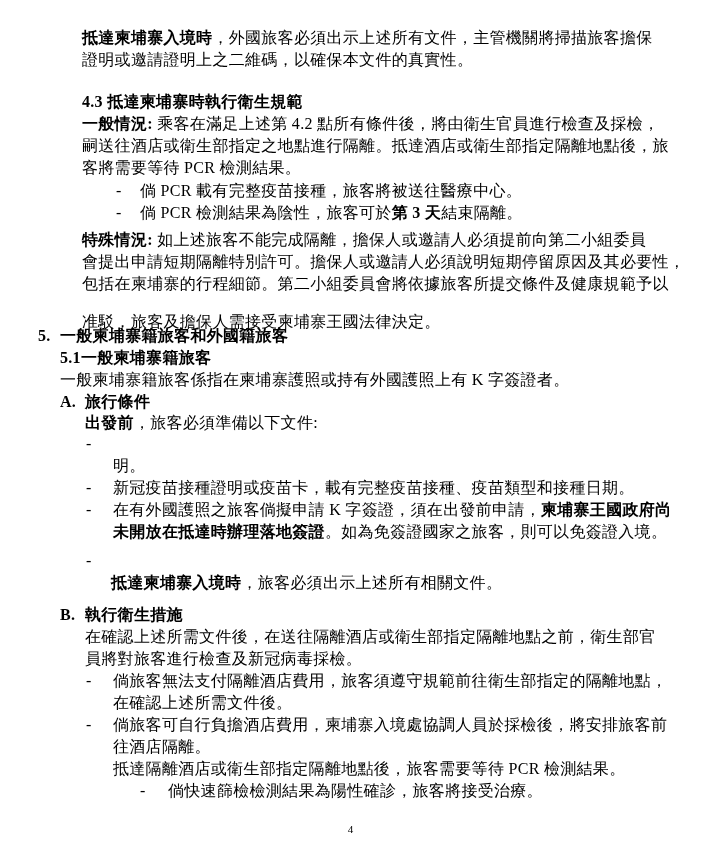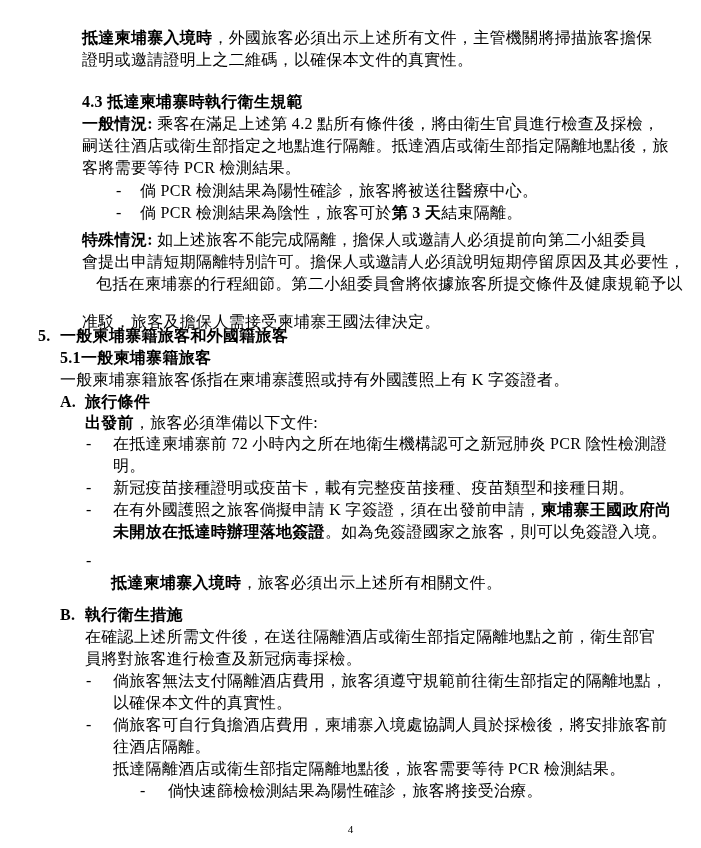--- a/index.html
+++ b/index.html
@@ -68,34 +68,34 @@
         <span class="text" style="left: 82px;"><span class="b">一般情況: </span><span>乘客在滿足上述第 4.2 點所有條件後，將由衛生官員進行檢查及採檢，</span></span>
       </div>
       <div class="line" style="top: 136px;">
         <span class="text" style="left: 82px;"><span>嗣送往酒店或衛生部指定之地點進行隔離。抵達酒店或衛生部指定隔離地點後，旅</span></span>
       </div>
       <div class="line" style="top: 158px;">
         <span class="text" style="left: 82px;"><span>客將需要等待 PCR 檢測結果。</span></span>
       </div>
       <div class="line" style="top: 181px;">
         <span class="prefix" style="left: 116px;">-</span>
-        <span class="text" style="left: 140px;"><span>倘 PCR 檢測結果為陽性確診，旅客將被送往醫療中心。</span></span>
+        <span class="text" style="left: 140px;"><span>倘 PCR 載有完整疫苗接種，旅客將被送往醫療中心。</span></span>
       </div>
       <div class="line" style="top: 203px;">
         <span class="prefix" style="left: 116px;">-</span>
         <span class="text" style="left: 140px;"><span>倘 PCR 檢測結果為陰性，旅客可於</span><span class="b">第 3 天</span><span>結束隔離。</span></span>
       </div>
       <div class="line" style="top: 230px;">
         <span class="text" style="left: 82px;"><span class="b">特殊情況: </span><span>如上述旅客不能完成隔離，擔保人或邀請人必須提前向第二小組委員</span></span>
       </div>
       <div class="line" style="top: 252px; padding-left: 39px;">
         <span class="text" style="left: 82px;"><span>會提出申請短期隔離特別許可。擔保人或邀請人必須說明短期停留原因及其必要性，</span></span>
       </div>
       <div class="line" style="top: 274px;">
-        <span class="text" style="left: 96px;"><span>包括在柬埔寨的行程細節。第二小組委員會將依據旅客所提交條件及健康規範予以</span></span>
+        <span class="text" style="left: 82px;"><span>包括在柬埔寨的行程細節。第二小組委員會將依據旅客所提交條件及健康規範予以</span></span>
       </div>
       <div class="line" style="top: 312px;">
         <span class="text" style="left: 82px;"><span>准駁，旅客及擔保人需接受柬埔寨王國法律決定。</span></span>
       </div>
       <div class="line" style="top: 326px;">
         <span class="prefix b" style="left: 38px;">5.</span>
         <span class="text" style="left: 60px;"><span class="b">一般柬埔寨籍旅客和外國籍旅客</span></span>
       </div>
       <div class="line" style="top: 348px;">
         <span class="text" style="left: 60px;"><span class="b">5.1一般柬埔寨籍旅客</span></span>
@@ -105,21 +105,20 @@
       </div>
       <div class="line" style="top: 392px;">
         <span class="prefix b" style="left: 60px;">A.</span>
         <span class="text" style="left: 85px;"><span class="b">旅行條件</span></span>
       </div>
       <div class="line" style="top: 413px;">
         <span class="text" style="left: 85px;"><span class="b">出發前</span><span>，旅客必須準備以下文件:</span></span>
       </div>
       <div class="line" style="top: 434px;">
         <span class="prefix" style="left: 86px;">-</span>
-        <span class="text" style="left: 113px;"><span>在抵達柬埔寨前 72 小時內之所在地衛生機構認可之新冠肺炎 PCR 陰性檢測證</span></span>
       </div>
       <div class="line" style="top: 456px;">
         <span class="text" style="left: 113px;"><span>明。</span></span>
       </div>
       <div class="line" style="top: 478px;">
         <span class="prefix" style="left: 86px;">-</span>
         <span class="text" style="left: 113px;"><span>新冠疫苗接種證明或疫苗卡，載有完整疫苗接種、疫苗類型和接種日期。</span></span>
       </div>
       <div class="line" style="top: 500px;">
         <span class="prefix" style="left: 86px;">-</span>
@@ -142,21 +141,21 @@
         <span class="text" style="left: 85px;"><span>在確認上述所需文件後，在送往隔離酒店或衛生部指定隔離地點之前，衛生部官</span></span>
       </div>
       <div class="line" style="top: 649px;">
         <span class="text" style="left: 85px;"><span>員將對旅客進行檢查及新冠病毒採檢。</span></span>
       </div>
       <div class="line" style="top: 671px;">
         <span class="prefix" style="left: 86px;">-</span>
         <span class="text" style="left: 113px;"><span>倘旅客無法支付隔離酒店費用，旅客須遵守規範前往衛生部指定的隔離地點，</span></span>
       </div>
       <div class="line" style="top: 693px;">
-        <span class="text" style="left: 113px;"><span>以確保本文件的真實性。</span></span>
+        <span class="text" style="left: 113px;"><span>在確認上述所需文件後。</span></span>
       </div>
       <div class="line" style="top: 715px;">
         <span class="prefix" style="left: 86px;">-</span>
         <span class="text" style="left: 113px;"><span>倘旅客可自行負擔酒店費用，柬埔寨入境處協調人員於採檢後，將安排旅客前</span></span>
       </div>
       <div class="line" style="top: 737px;">
         <span class="text" style="left: 113px;"><span>往酒店隔離。</span></span>
       </div>
       <div class="line" style="top: 759px; padding-left: 48px;">
         <span class="text" style="left: 113px;"><span>抵達隔離酒店或衛生部指定隔離地點後，旅客需要等待 PCR 檢測結果。</span></span>

